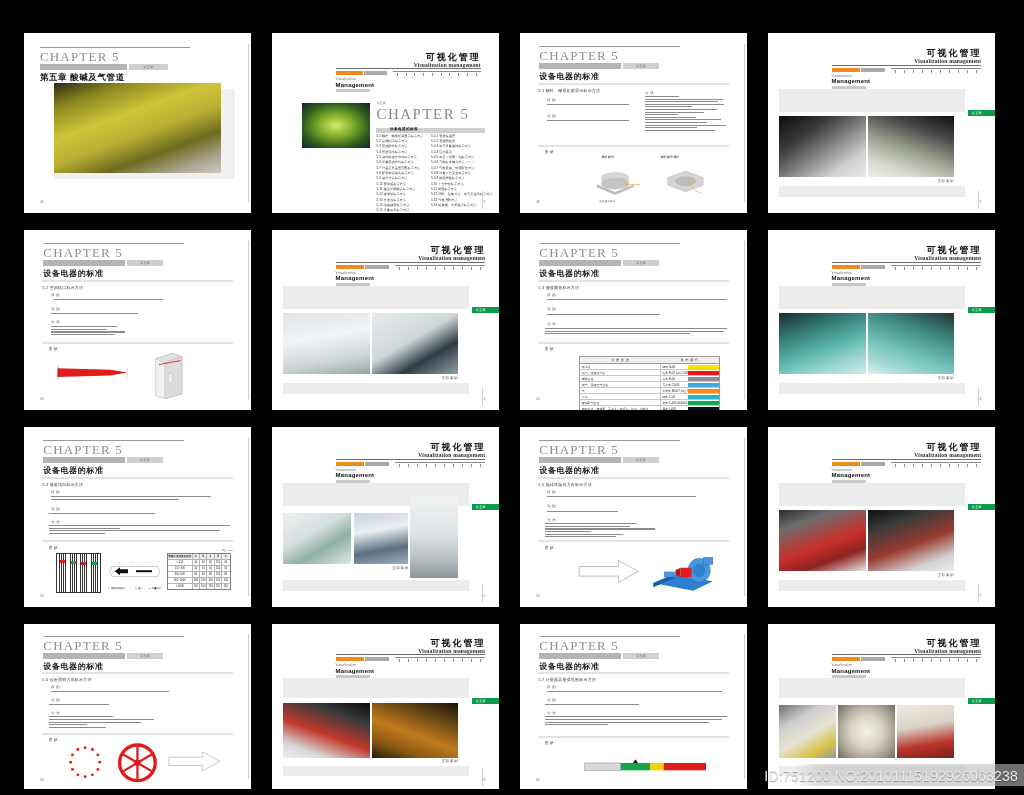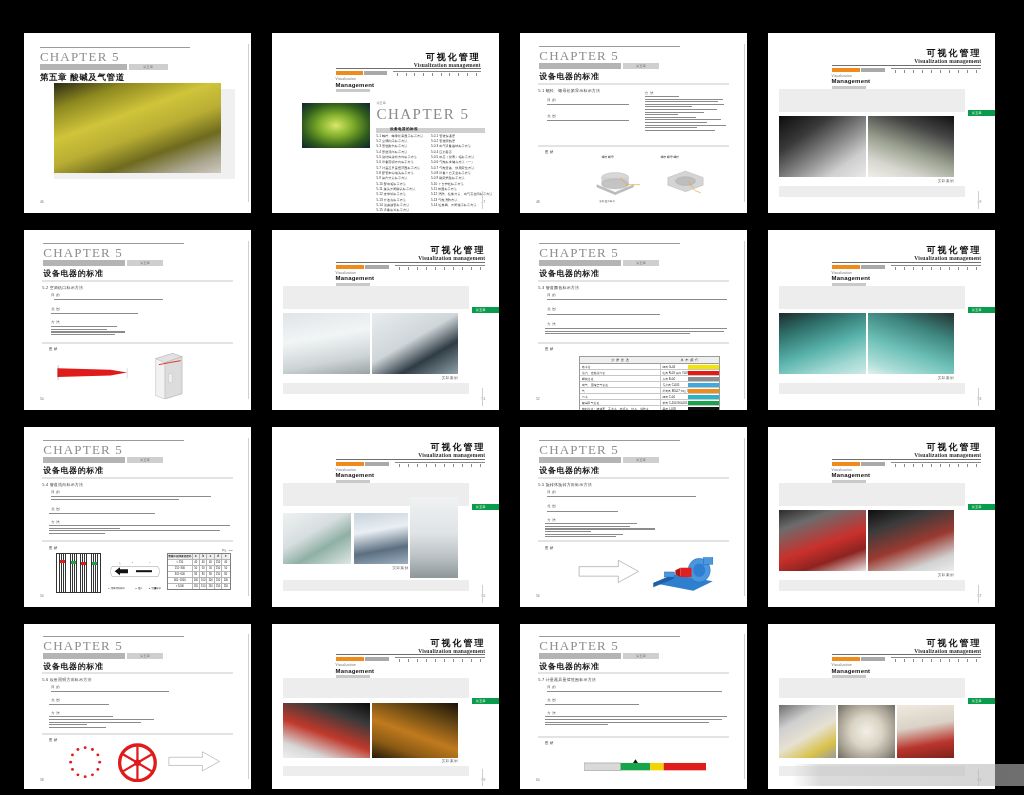--- a/index.html
+++ b/index.html
@@ -1053,14 +1053,15 @@
         <div class="photo ph-gauge2" style="left:31%;top:49%;width:25%;height:32%;"></div>
         <div class="photo ph-ext" style="left:57%;top:49%;width:25%;height:32%;"></div>
         <div class="greybar" style="left:5%;top:86%;width:82%;height:6%;"></div>
         <div class="pagenum" style="right:6%;bottom:4%;">61</div>
         <div class="spine" style="right:16px;bottom:2%;height:10%;"></div>
       </div>
     </div>
   </div>
 
   <div class="wm-id-bg"></div>
+  <div class="wm-id">ID:751200 NO:20101115192926063238</div>
 
 </div>
 
 </body></html>

